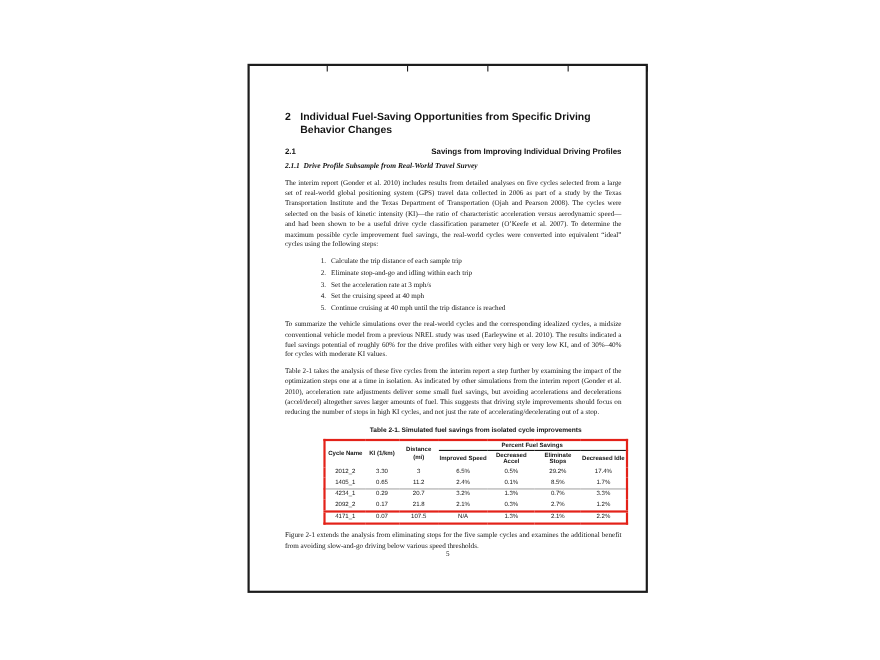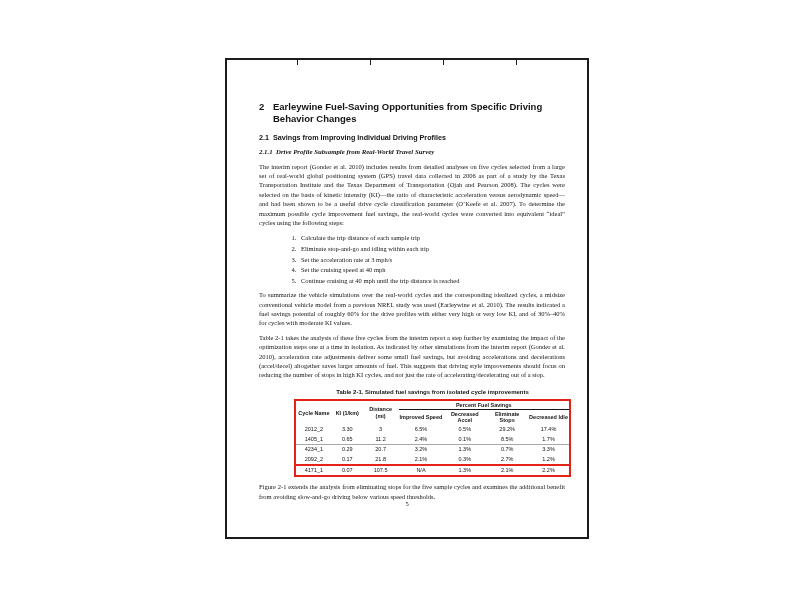--- a/index.html
+++ b/index.html
@@ -16,21 +16,21 @@
   .crop-mark { position:absolute; top:0; width:1px; height:5px; background:#1c1c1c; }
   .content { padding:41px 22px 0 32px; }
 
   .h1 {
     display:flex; font-family:"Liberation Sans", sans-serif; font-weight:bold;
     font-size:9.5px; line-height:11.5px;
   }
   .h1 .num { flex:none; width:14px; }
   .h2 {
     display:flex; font-family:"Liberation Sans", sans-serif; font-weight:bold;
-    font-size:7.2px; line-height:9px; margin-top:9px;
+    font-size:7.2px; line-height:9px; margin-top:9px;justify-content:space-between;
   }
   .h2 .num { flex:none; width:14px; }
   .h3 {
     display:flex; font-weight:bold; font-style:italic;
     font-size:6.8px; line-height:8.5px; margin-top:6px;
   }
   .h3 .num { flex:none; width:17px; }
 
   p.body { font-size:6.5px; line-height:9.4px; text-align:justify; margin:5px 0 0 0; }
 
@@ -68,21 +68,21 @@
   <div class="crop-mark" style="left:70px"></div>
   <div class="crop-mark" style="left:143px"></div>
   <div class="crop-mark" style="left:216px"></div>
   <div class="crop-mark" style="left:289px"></div>
   <div class="crop-mark" style="left:361px"></div>
 
   <div class="content">
 
     <div class="h1">
       <span class="num">2</span>
-      <span>Earleywine Fuel-Saving Opportunities from Specific Driving Behavior Changes</span>
+      <span>Individual Fuel-Saving Opportunities from Specific Driving Behavior Changes</span>
     </div>
 
     <div class="h2">
       <span class="num">2.1</span>
       <span>Savings from Improving Individual Driving Profiles</span>
     </div>
 
     <div class="h3">
       <span class="num">2.1.1</span>
       <span>Drive Profile Subsample from Real-World Travel Survey</span>

